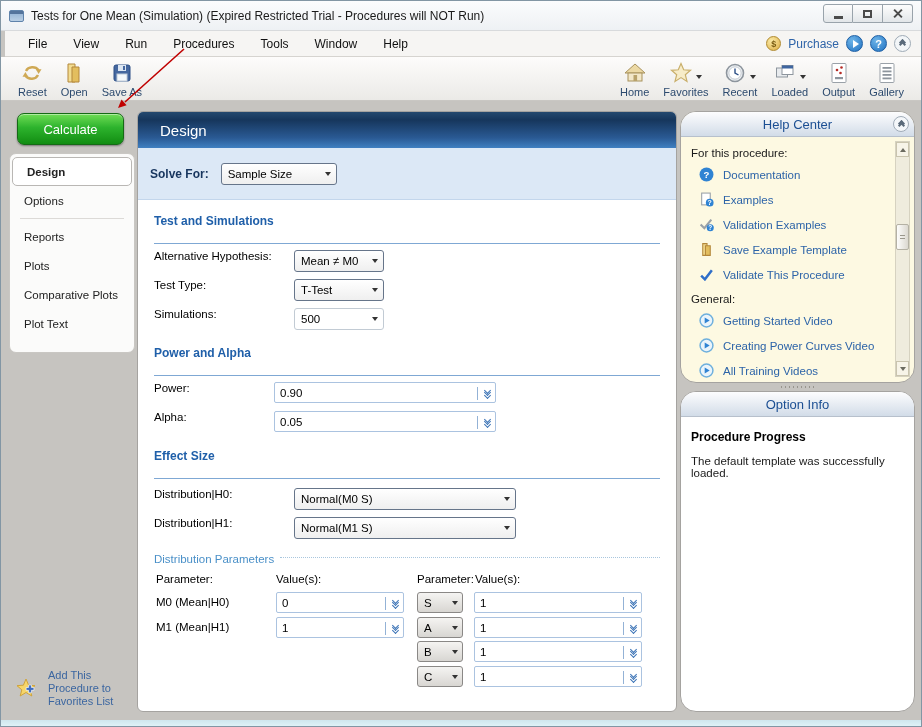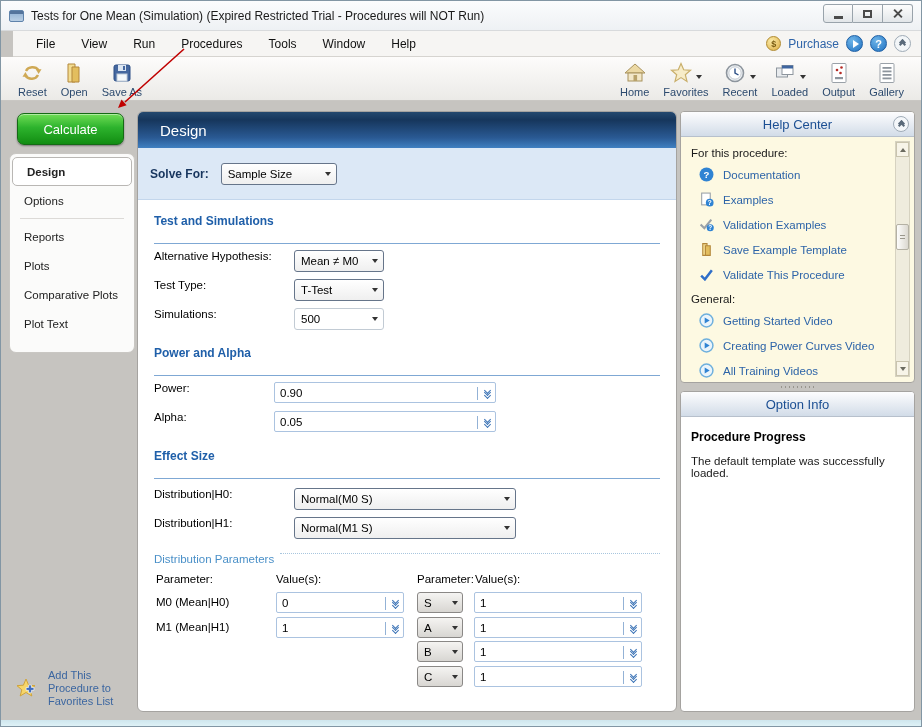--- a/index.html
+++ b/index.html
@@ -17,21 +17,21 @@
   .win-btn:first-child { border-left-width:1px; border-radius:3px 0 0 3px; }
   .win-btn:last-child { border-radius:0 3px 3px 0; }
   .glyph-min { width:9px; height:3px; background:#4a4a4a; margin-top:8px; }
   .glyph-max { width:9px; height:8px; border:2px solid #4a4a4a; }
   .glyph-close { position:relative; width:11px; height:11px; }
   .glyph-close::before,.glyph-close::after { content:""; position:absolute; left:5px; top:0; width:2px; height:11px; background:#4a4a4a; }
   .glyph-close::before { transform:rotate(45deg); }
   .glyph-close::after { transform:rotate(-45deg); }
 
   
-  .menubar { position:absolute; top:30px; left:12px; right:0; height:26px; background:#f6f5f3; border-bottom:1px solid #d6d4d0; display:flex; align-items:center; padding:0 10px; }
+  .menubar { position:absolute; top:30px; left:4px; right:0; height:26px; background:#f6f5f3; border-bottom:1px solid #d6d4d0; display:flex; align-items:center; padding:0 10px; }
   .menu-item { padding:4px 13px; font-size:12px; color:#111; cursor:default; }
   .menubar-right { margin-left:auto; display:flex; align-items:center; gap:7px; }
   .coin { width:15px; height:15px; border-radius:50%; background:radial-gradient(circle at 35% 30%,#fbeaa6,#dcae45); border:1px solid #b08a2e; font-size:9px; font-weight:bold; color:#7a5c12; display:flex; align-items:center; justify-content:center; }
   .purchase-label { font-size:12px; color:#2f64a8; }
   .circle-btn { width:17px; height:17px; border-radius:50%; display:flex; align-items:center; justify-content:center; }
   .circle-play { background:radial-gradient(circle at 35% 30%,#6db4e8,#2273c2); border:1px solid #1d5ea3; }
   .circle-play .tri-right { width:0; height:0; border-top:4px solid transparent; border-bottom:4px solid transparent; border-left:6px solid #fff; margin-left:2px; }
   .circle-help { background:radial-gradient(circle at 35% 30%,#6db4e8,#2273c2); border:1px solid #1d5ea3; color:#fff; font-size:11px; font-weight:bold; }
   .circle-collapse { background:#f3f6f8; border:1px solid #9fabb6; flex-direction:column; }
 
@@ -73,34 +73,34 @@
   .section-title { margin-top:15px; font-size:12px; font-weight:bold; color:#1f5fa9; border-bottom:1px solid #7fa8d4; padding-bottom:15px; }
   .frow { display:flex; align-items:flex-start; margin-top:6px; height:23px; }
   .frow-label { flex:0 0 120px; font-size:11.5px; color:#000; white-space:nowrap; }
   .spin { width:222px; height:21px; border:1px solid #abc3e0; border-radius:2px; background:#fff; display:flex; align-items:center; font-size:11.5px; padding-left:5px; }
   .spin .sp { flex:1; }
   .cv { width:5px; height:5px; border:solid currentColor; border-width:0 1.5px 1.5px 0; transform:rotate(45deg); }
   .chev-single { color:#93b2d6; margin-right:7px; cursor:pointer; }
   .chev-single .cv { width:6px; height:6px; }
   .chev-multi { color:#3a72b6; display:flex; flex-direction:column; align-items:center; margin-right:5px; cursor:pointer; }
   .chev-multi .cv + .cv { margin-top:-2.5px; }
-  .dp-title-row { display:flex; align-items:flex-start; margin-top:13px; }
+  .dp-title-row { display:flex; align-items:center; margin-top:13px; }
   .dp-title { font-size:11.5px; color:#4a90c8; white-space:nowrap; }
   .dp-dots { flex:1; border-bottom:1px dotted #a8c6de; margin-left:6px; margin-bottom:3px; }
   .dp-area { position:relative; height:122px; margin-top:8px; font-size:11.5px; }
   .dp-area .hd { position:absolute; top:0; color:#000; }
   .dp-label { position:absolute; height:21px; line-height:21px; color:#000; white-space:nowrap; }
   .dp-area .spin { position:absolute; }
   .pcombo { position:absolute; width:46px; height:21px; background:linear-gradient(#f5f4f2,#d8d6d2); border:1px solid #8a8886; border-radius:3px; display:flex; align-items:center; padding-left:6px; font-size:11.5px; cursor:pointer; }
   .pcombo .tri { margin-left:auto; margin-right:4px; }
   .spin.mid { width:128px; }
   .spin.narrow { width:168px; }
 
   
-  .side-panel { position:absolute; left:679px; width:235px; border:1px solid #a5a3a0; border-radius:4px; overflow:hidden; background:#fff; }
+  .side-panel { position:absolute; left:679px; width:235px; border:1px solid #a5a3a0; border-radius:16px; overflow:hidden; background:#fff; }
   .help-panel { top:10px; height:272px; background:#fdf9e2; }
   .option-panel { top:290px; height:321px; }
   .panel-header { height:25px; background:linear-gradient(#fdfdfe,#d2dce8); border-bottom:1px solid #b7c0cc; display:flex; align-items:center; justify-content:center; position:relative; font-size:13px; color:#1c4f93; }
   .collapse-btn { position:absolute; right:5px; top:4px; width:16px; height:16px; border-radius:50%; border:1px solid #a0acb8; background:#f4f7fa; display:flex; flex-direction:column; align-items:center; justify-content:center; cursor:pointer; }
   .cv-up { width:5px; height:5px; border:solid #5a6a7a; border-width:2px 0 0 2px; transform:rotate(45deg); }
   .cv-up + .cv-up { margin-top:-3px; }
   .help-content { position:relative; padding:7px 24px 0 10px; }
   .help-group-label { font-size:11.5px; color:#1a1a1a; margin:3px 0 3px 0; }
   .help-item { display:flex; align-items:center; gap:9px; height:25px; padding-left:8px; font-size:11.5px; color:#2d64a8; cursor:pointer; }
   .help-item svg { width:15px; height:15px; flex:0 0 15px; }

